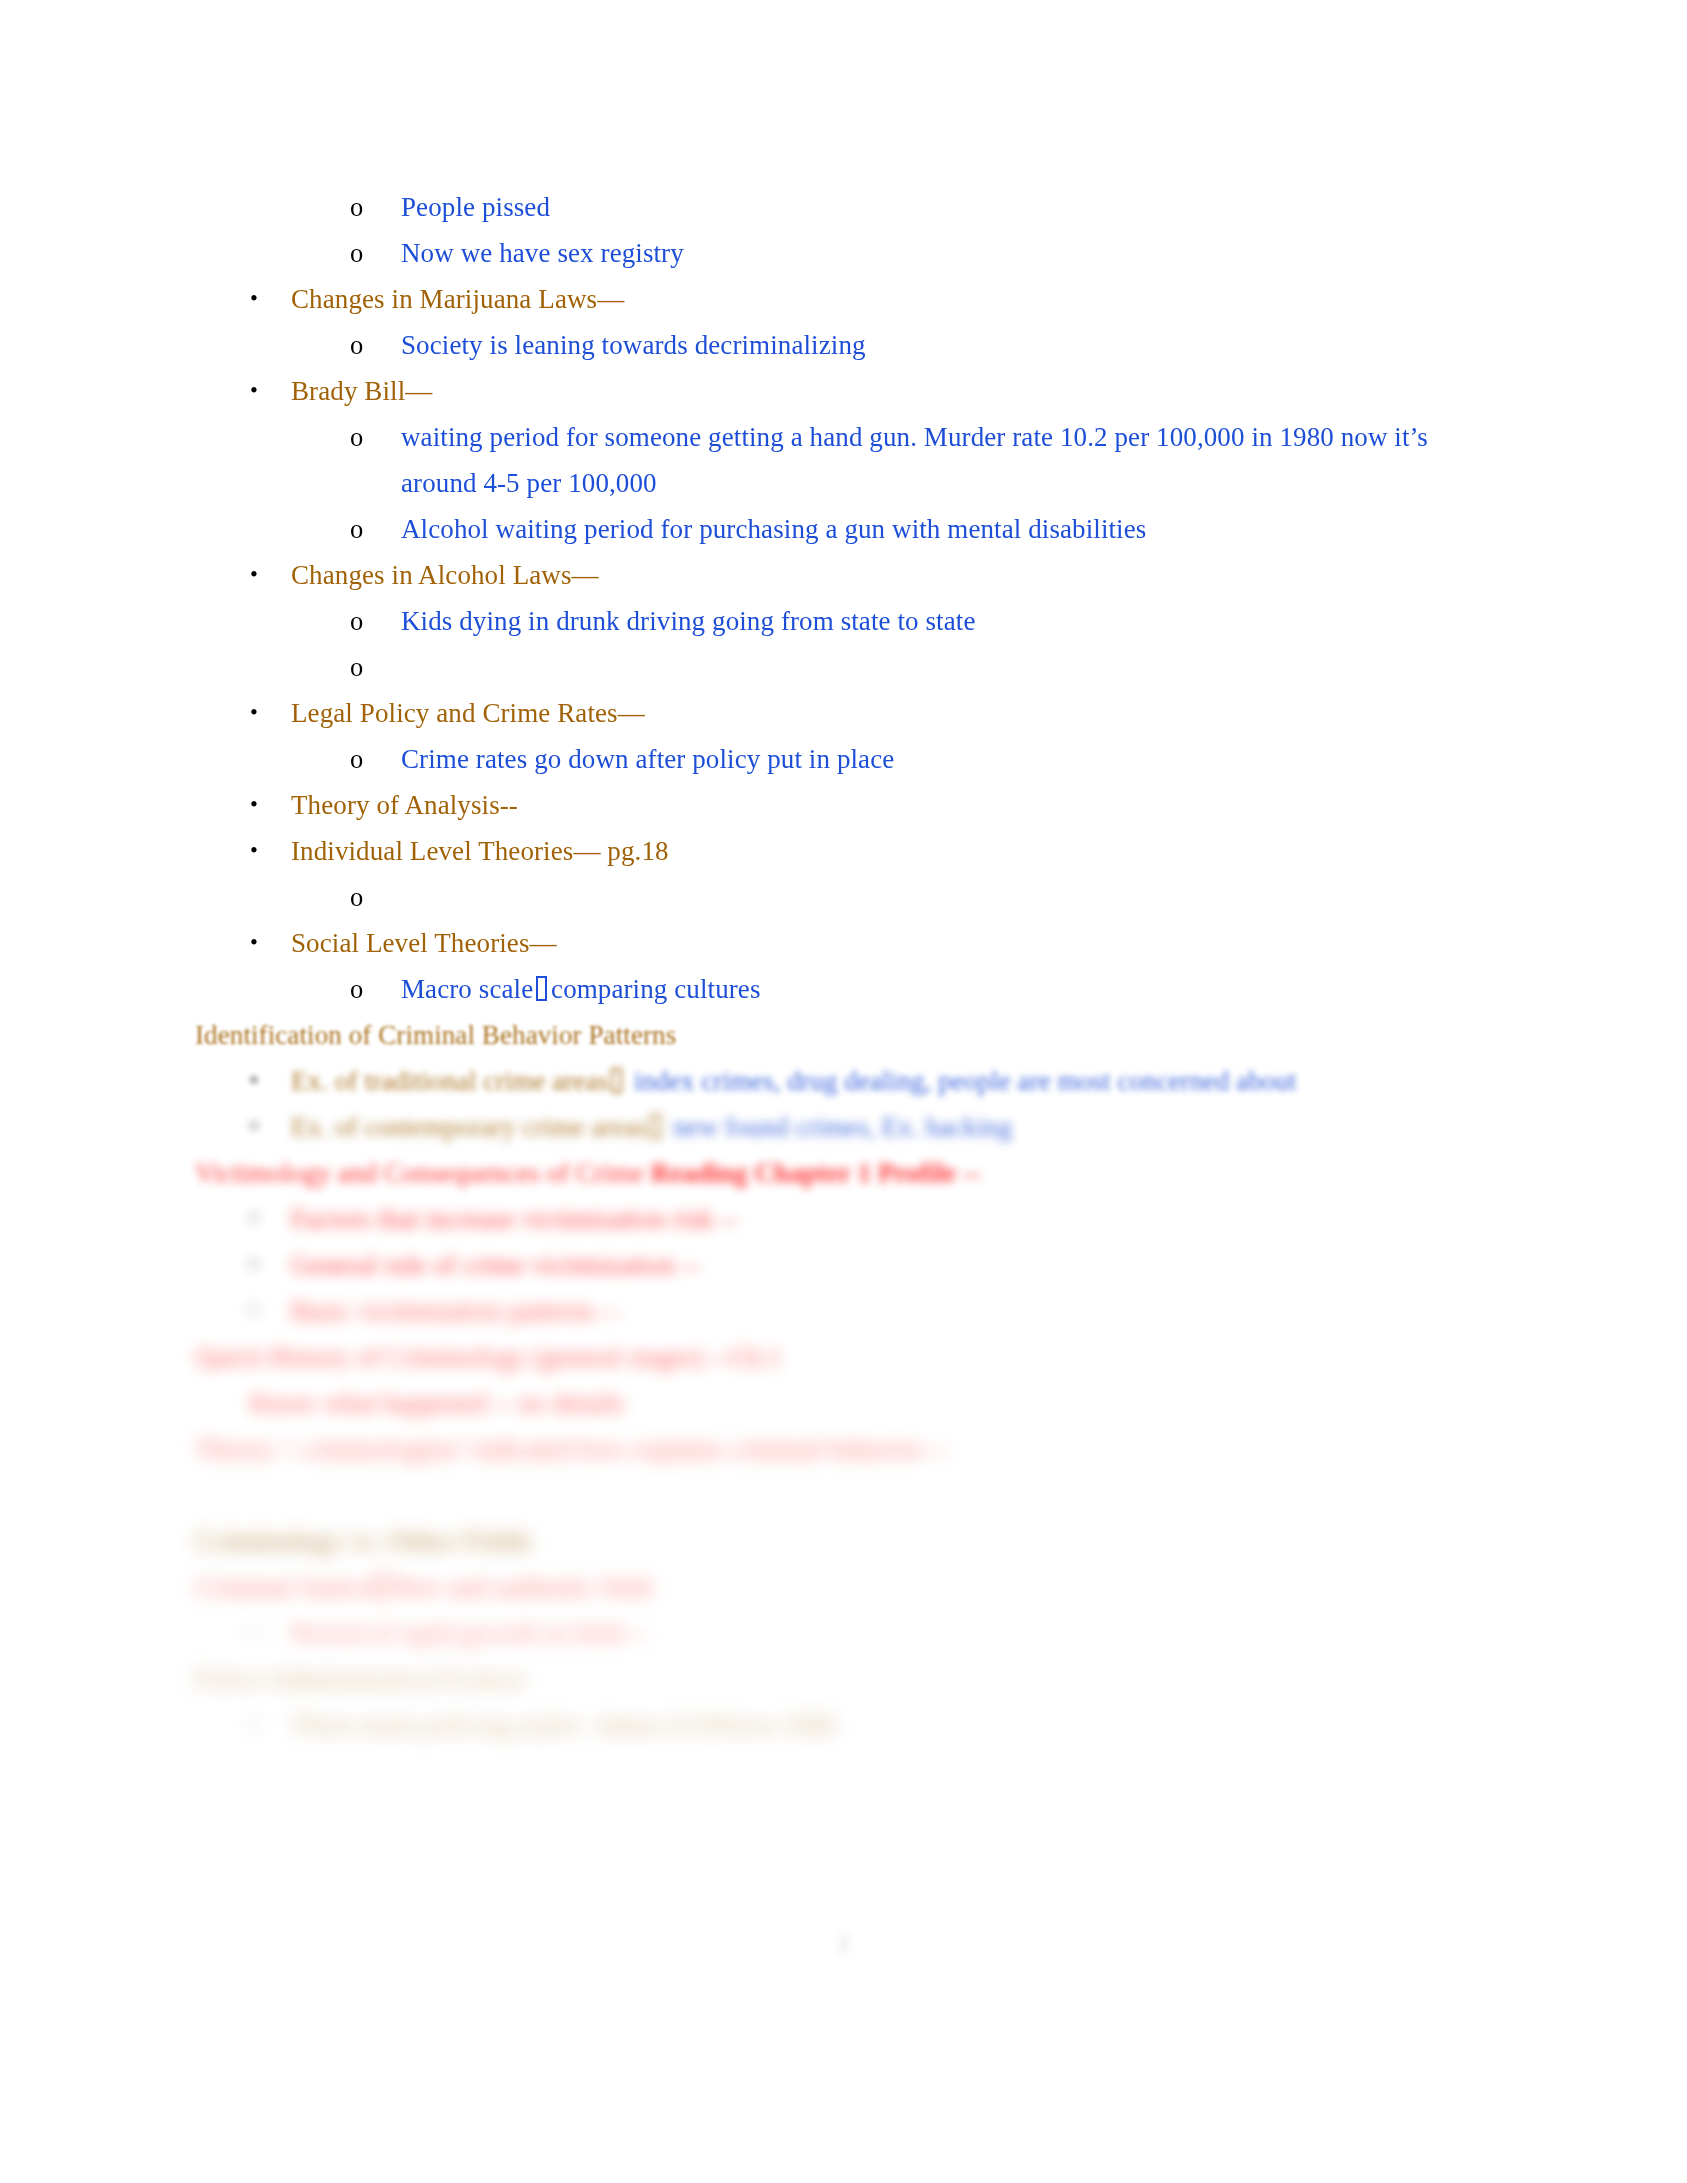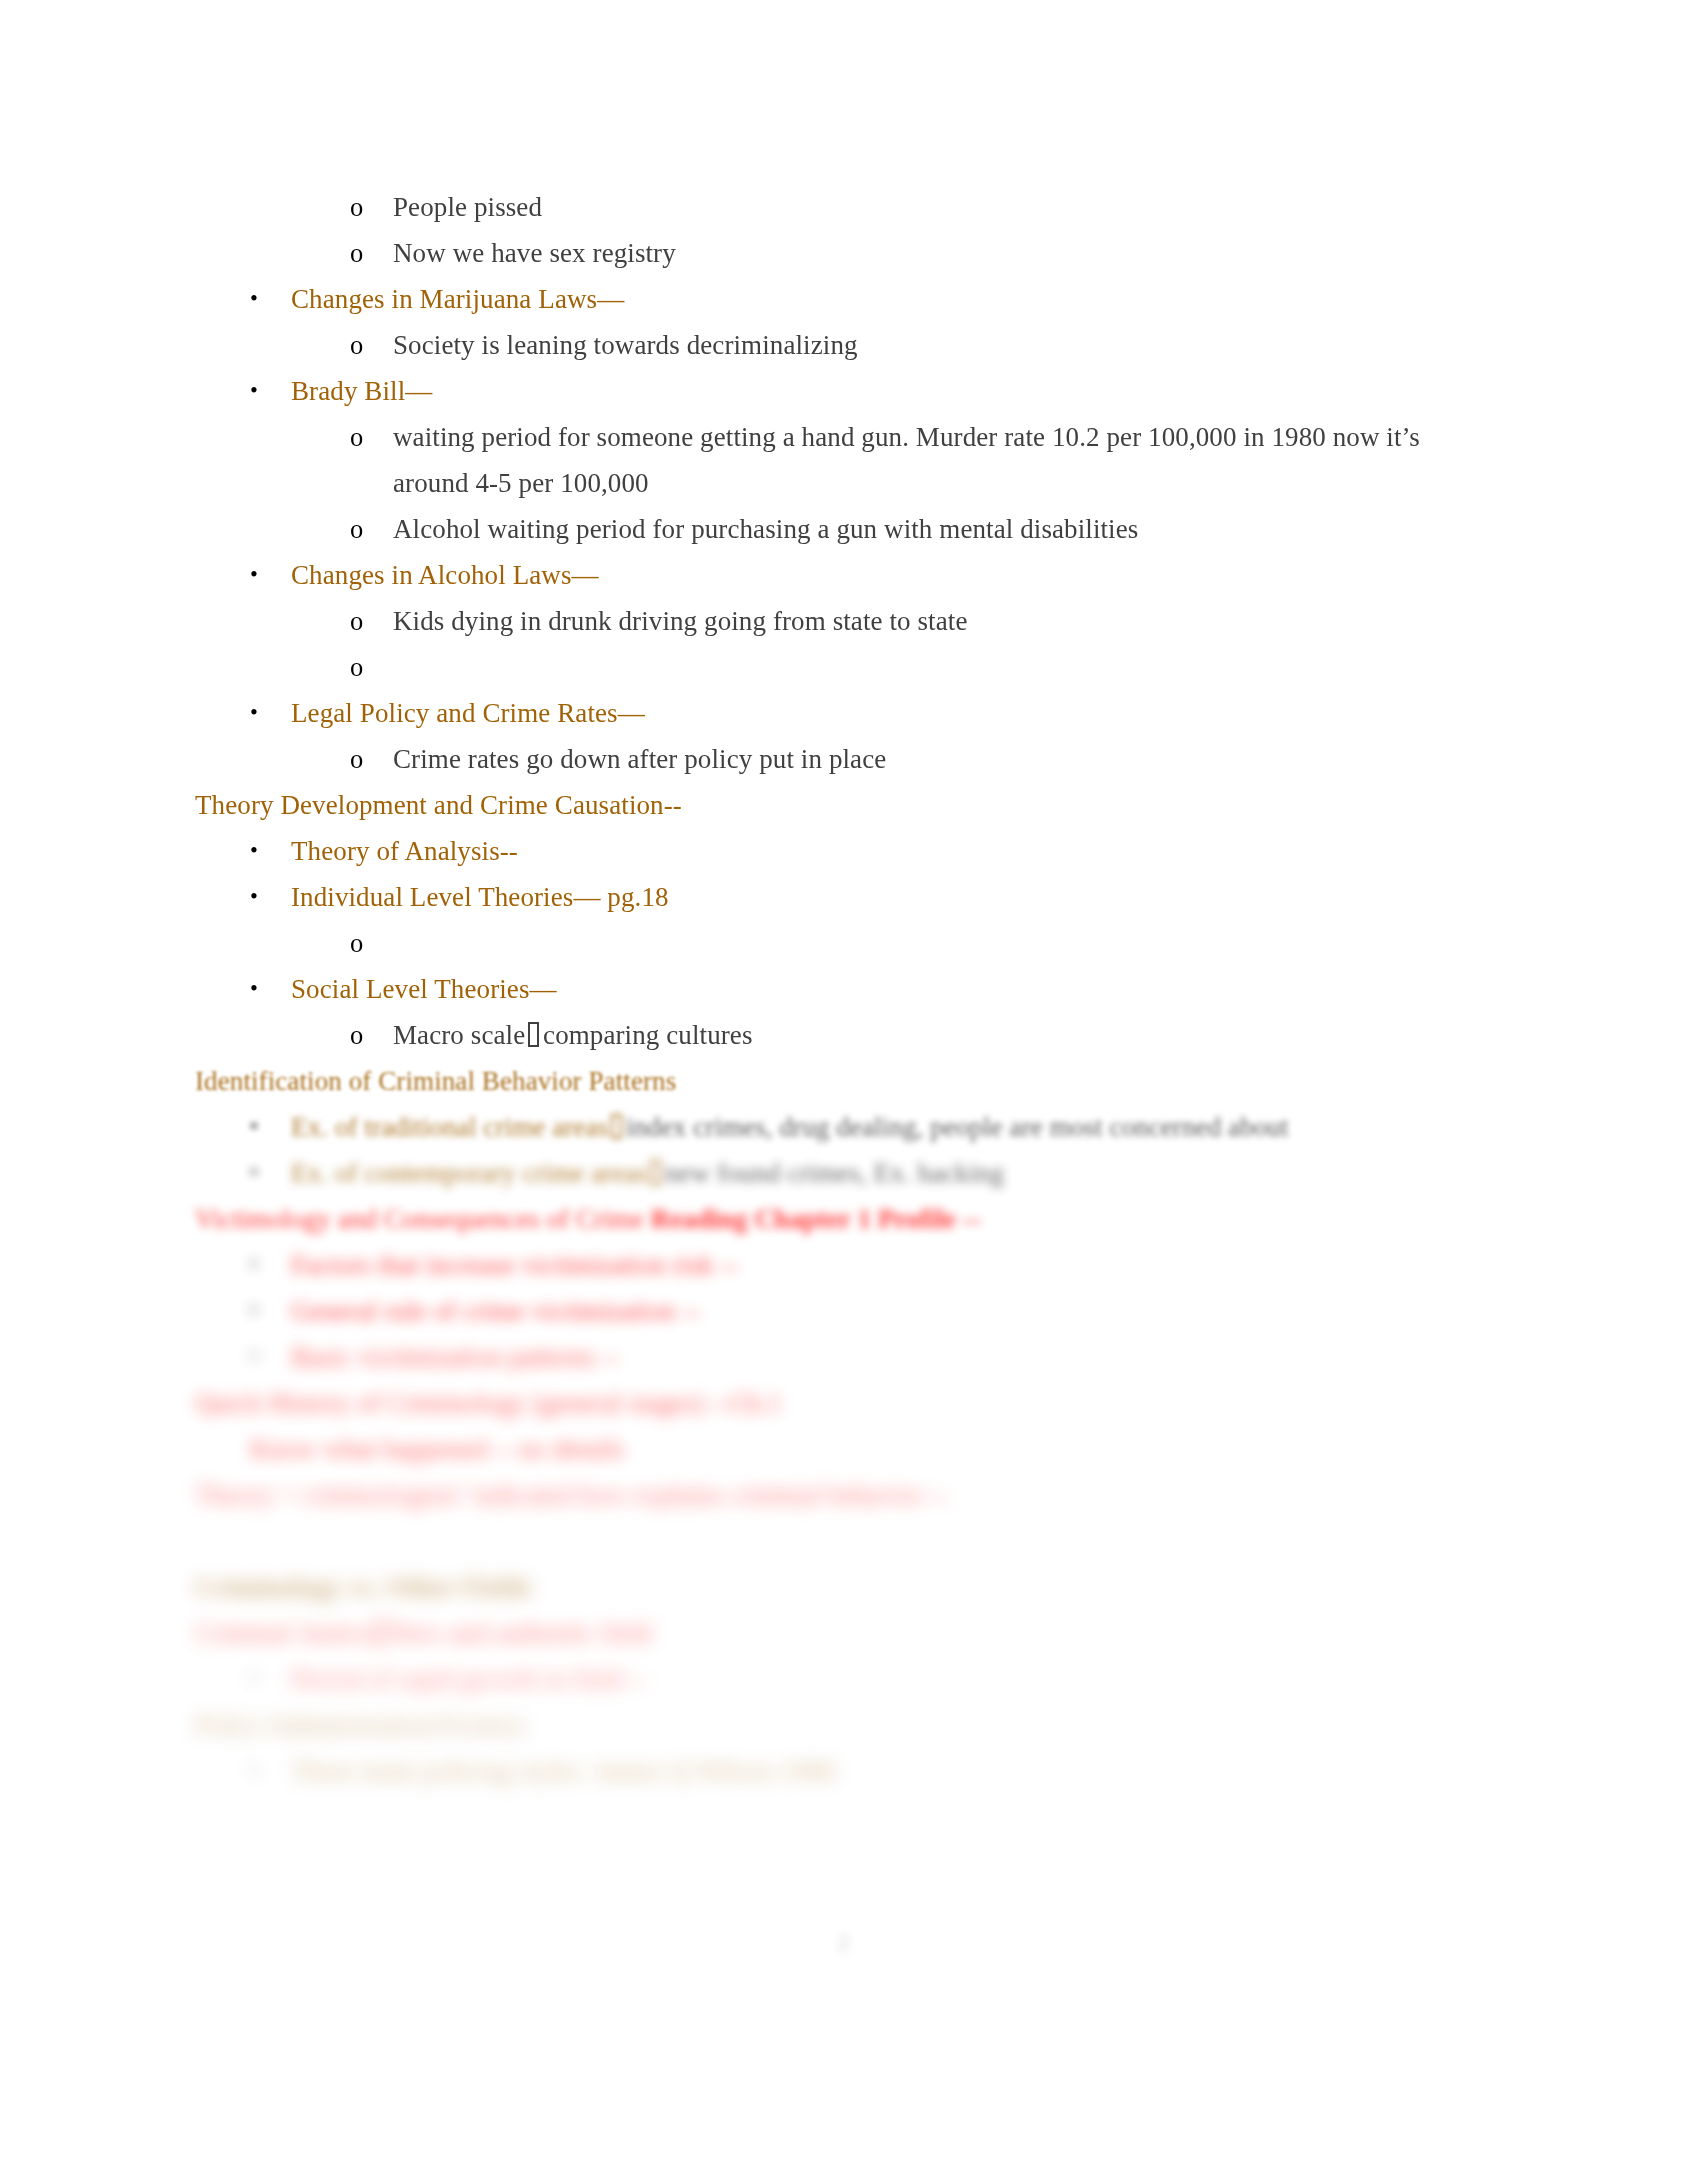--- a/index.html
+++ b/index.html
@@ -46,21 +46,21 @@
   }
 
   
   .lvl0 { padding-left: 0px; }
   .lvl1 { padding-left: 55px; }
   .lvl2 { padding-left: 155px; }
 
   .lvl1 .marker { width: 41px; font-size: 22.5px; }
   .lvl2 .marker { width: 43px; font-size: 26.5px; }
 
-  .blue { color: #404040; }
+  .blue { color: #1d4ed8; margin-left: 8px; }
   .red  { color: #ff0000; }
   .black { color: #a16207; }
   .bold { font-weight: bold; }
 
   
   .tofu {
     display: inline-block;
     width: 11.2px;
     height: 24.5px;
     border: 2px solid currentColor;
@@ -168,23 +168,20 @@
     <div class="row lvl1">
       <span class="marker">•</span>
       <span class="txt black">Legal Policy and Crime Rates—</span>
     </div>
 
     <div class="row lvl2">
       <span class="marker">o</span>
       <span class="txt blue">Crime rates go down after policy put in place</span>
     </div>
 
-    <div class="row lvl0">
-      <span class="txt black">Theory Development and Crime Causation--</span>
-    </div>
 
     <div class="row lvl1">
       <span class="marker">•</span>
       <span class="txt black">Theory of Analysis--</span>
     </div>
 
     <div class="row lvl1">
       <span class="marker">•</span>
       <span class="txt black">Individual Level Theories— pg.18</span>
     </div>

